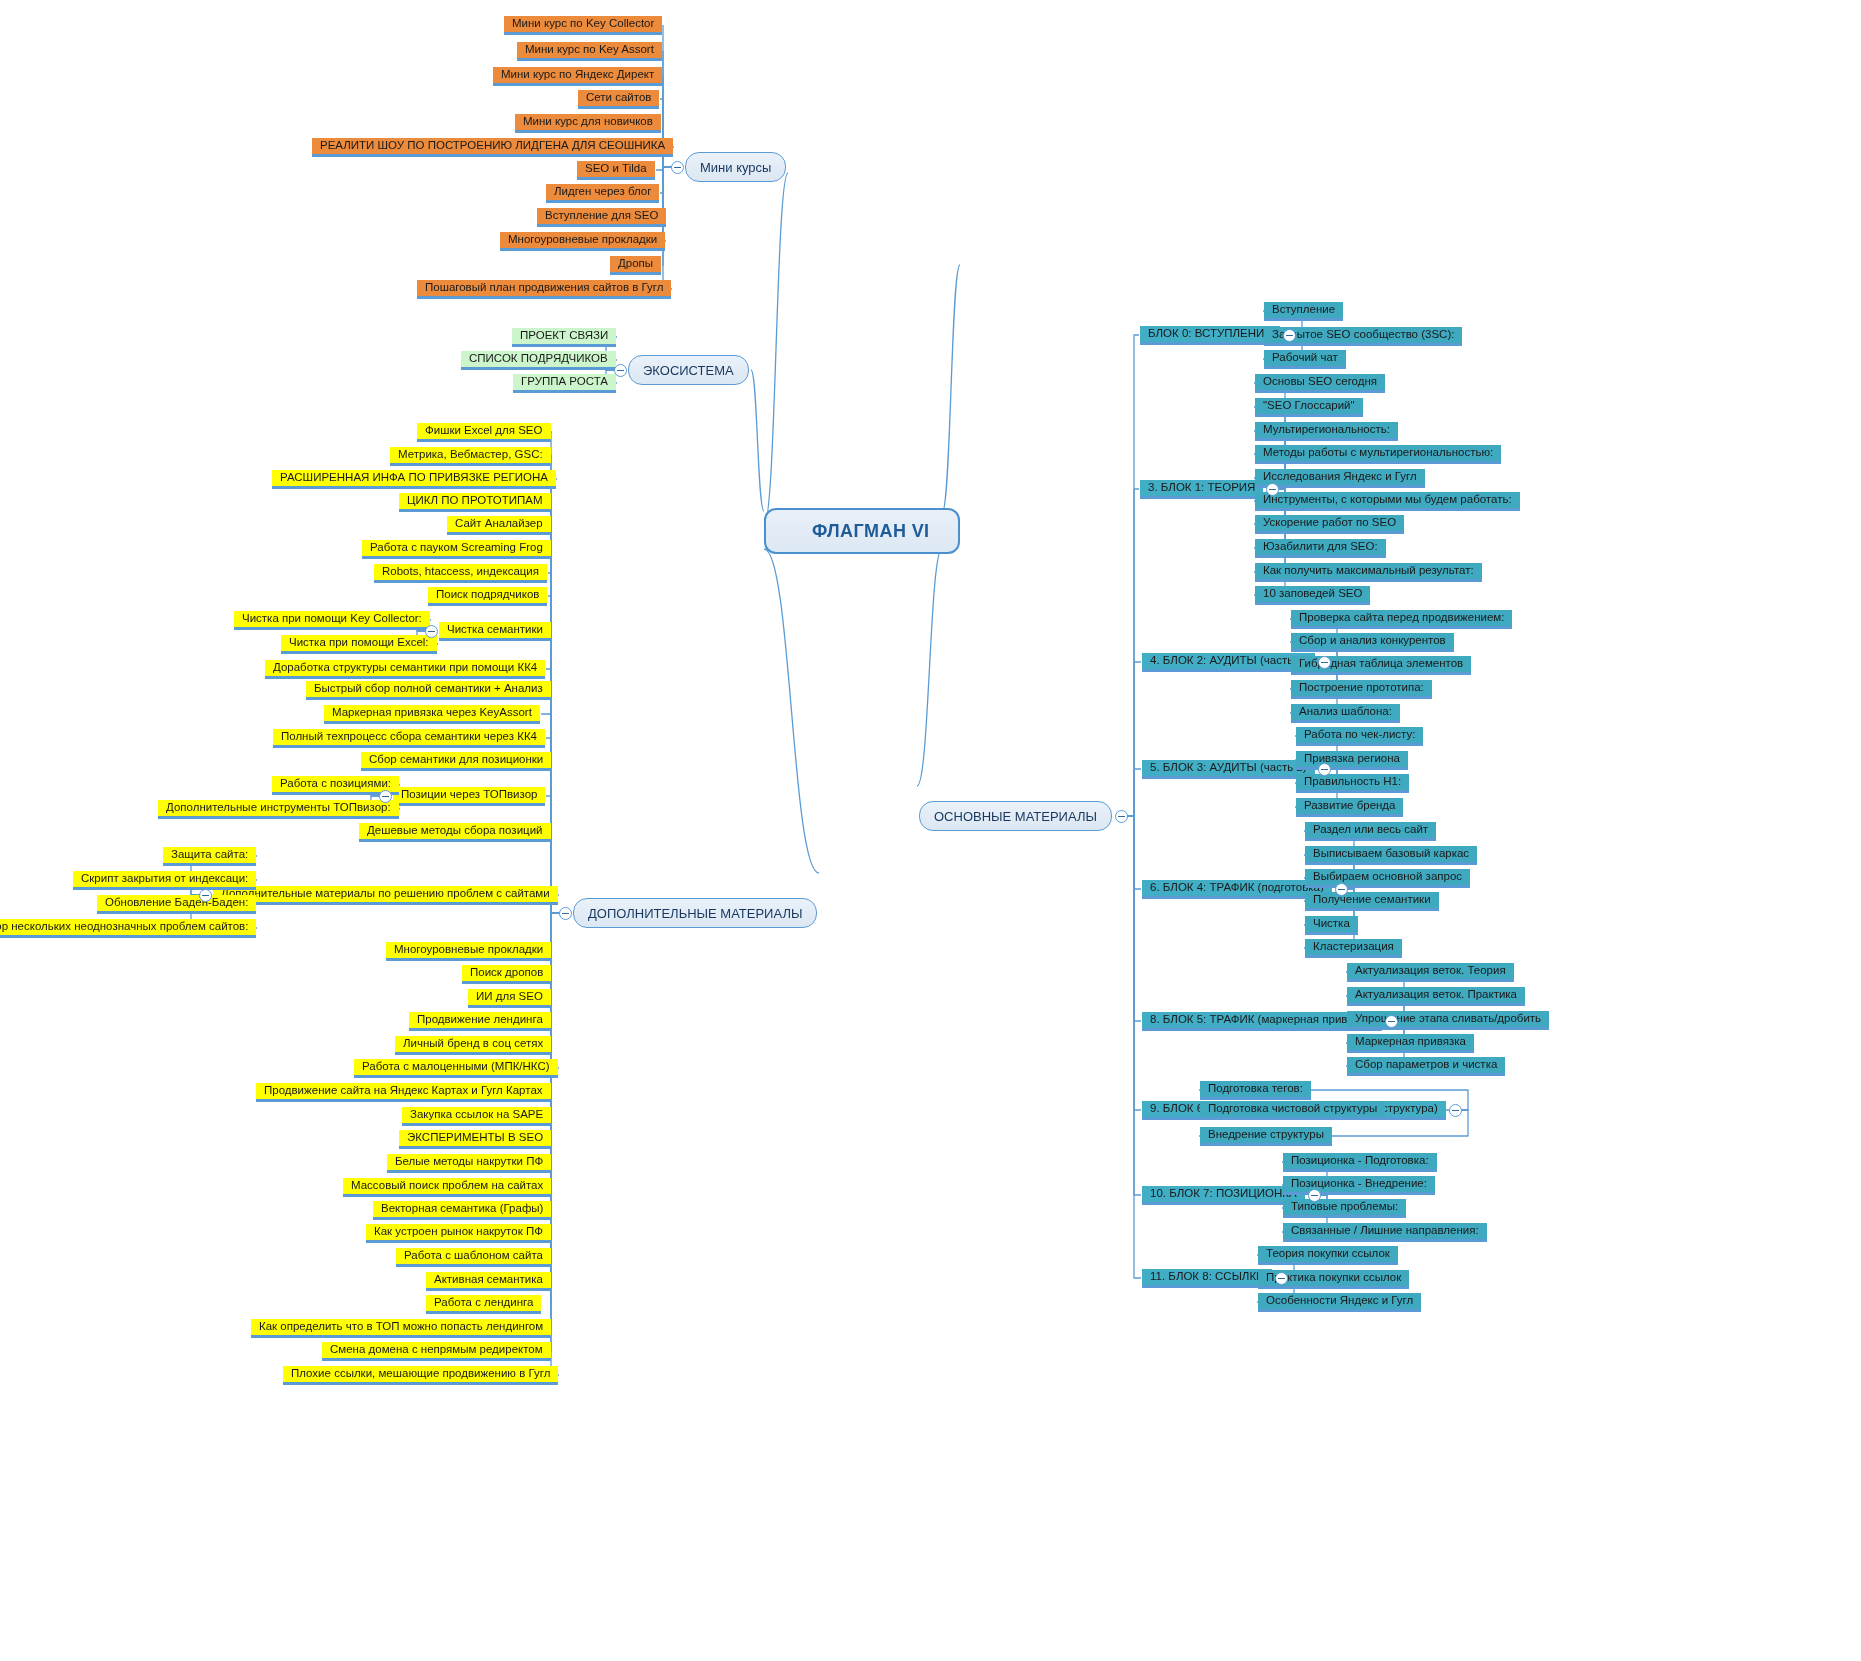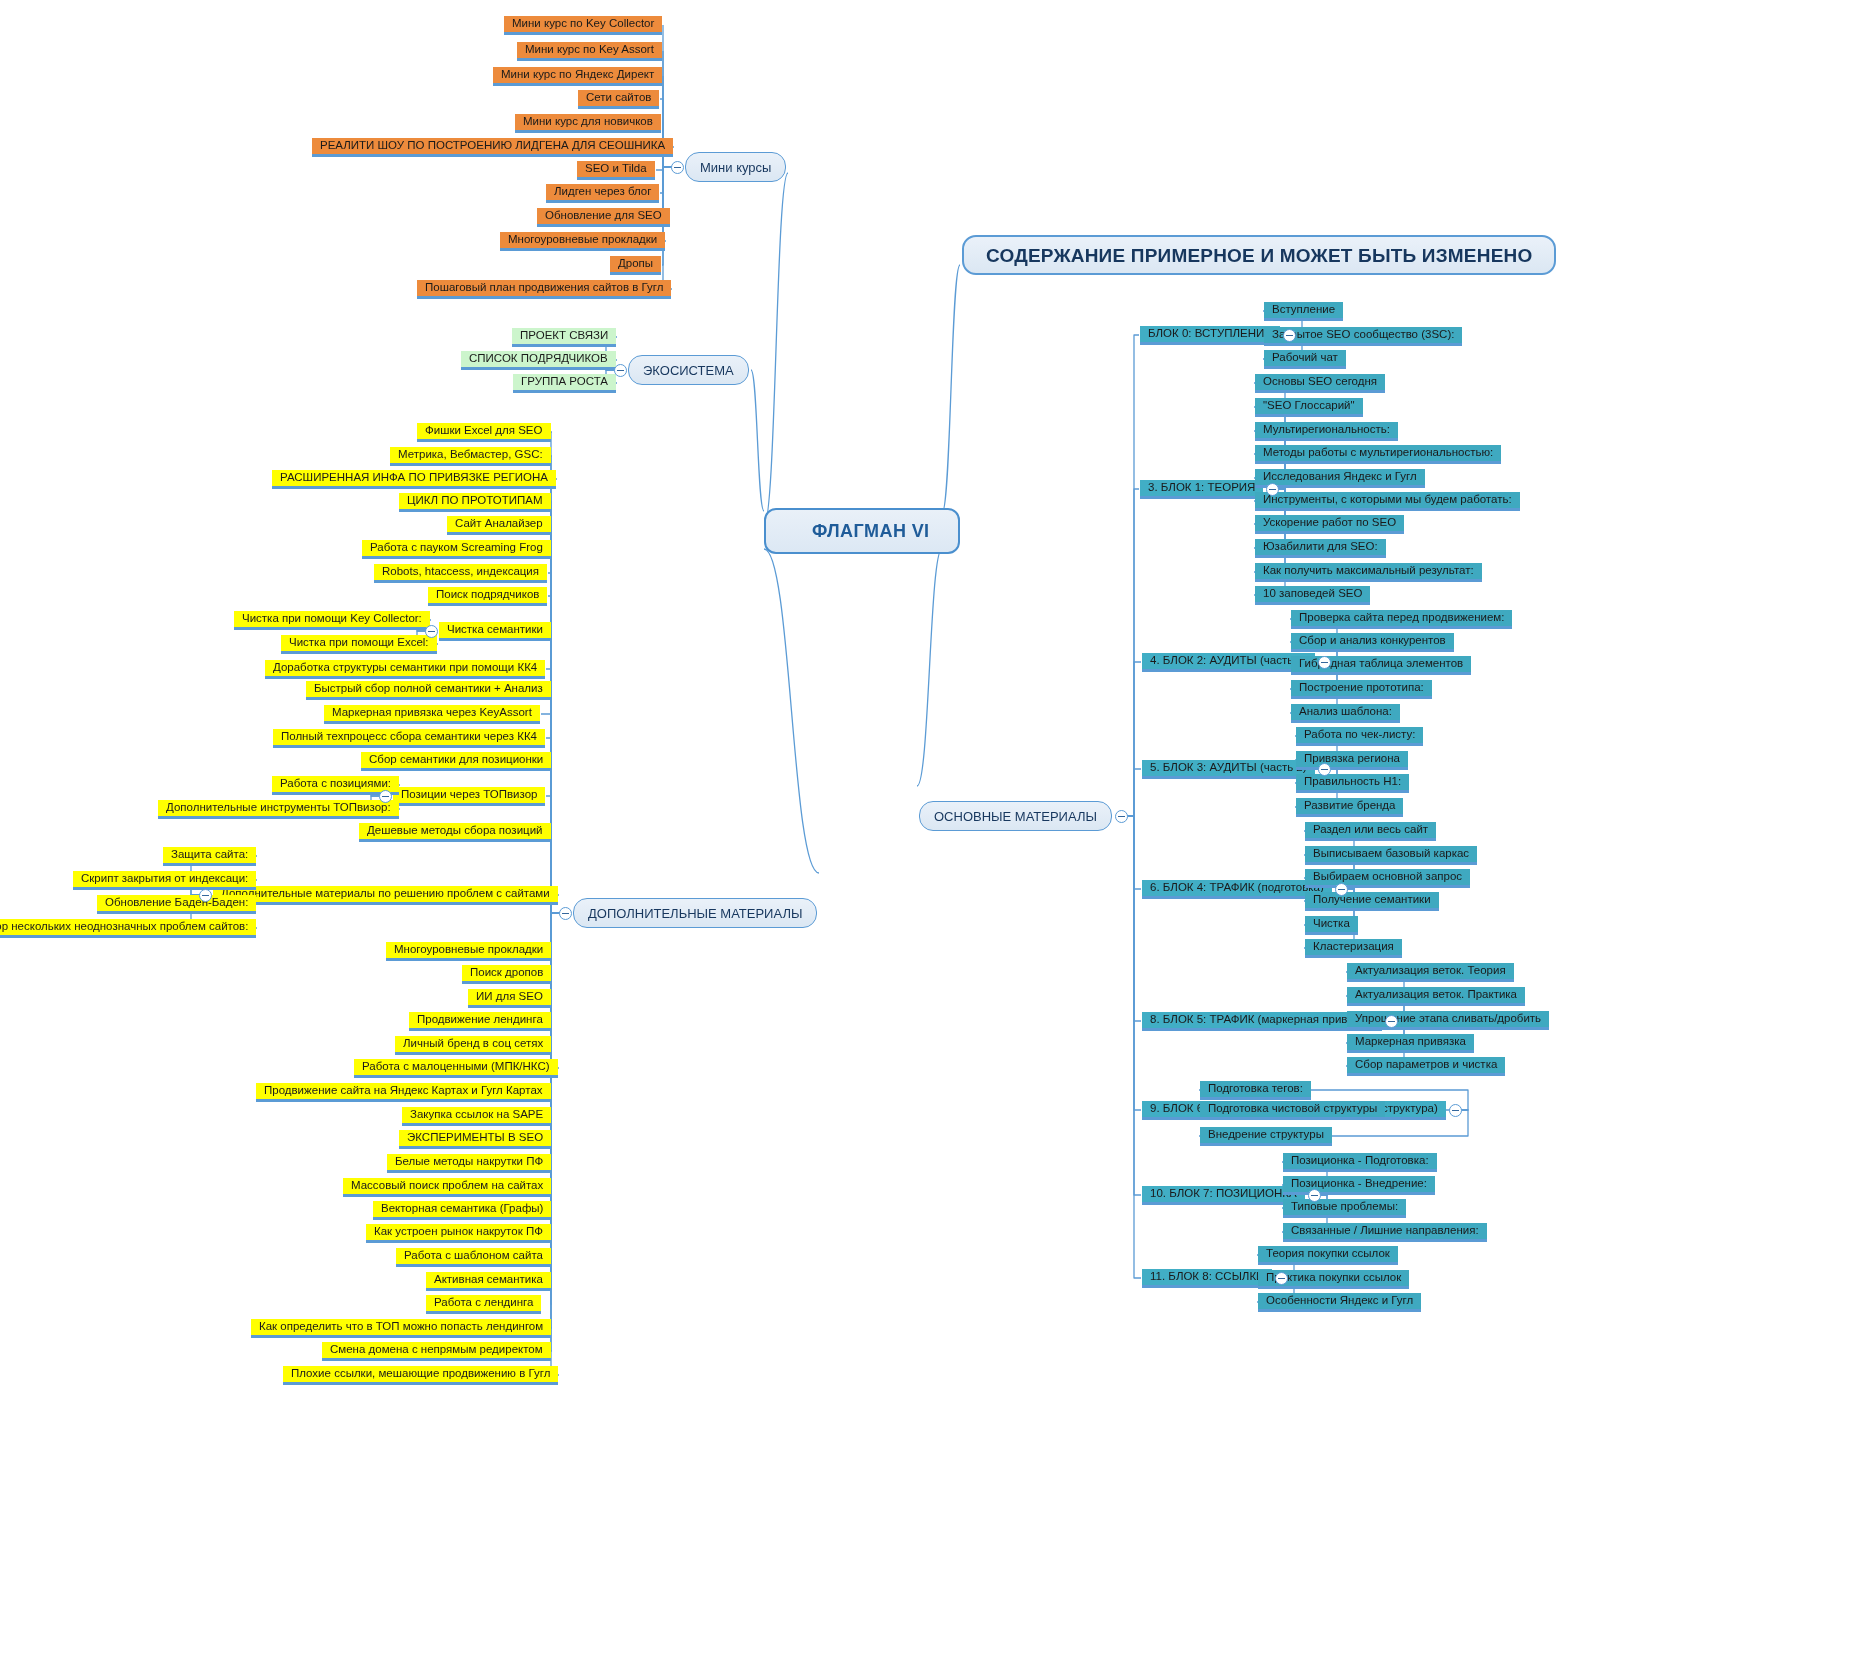--- a/index.html
+++ b/index.html
@@ -211,31 +211,30 @@
         <path d="M 1118 816 L 1134 816 L 1134 769 L 1141 769" stroke-linejoin="round"></path>
         <path d="M 1118 816 L 1134 816 L 1134 889 L 1141 889" stroke-linejoin="round"></path>
         <path d="M 1118 816 L 1134 816 L 1134 1021 L 1141 1021" stroke-linejoin="round"></path>
         <path d="M 1118 816 L 1134 816 L 1134 1110 L 1141 1110" stroke-linejoin="round"></path>
         <path d="M 1118 816 L 1134 816 L 1134 1195 L 1141 1195" stroke-linejoin="round"></path>
         <path d="M 1118 816 L 1134 816 L 1134 1278 L 1141 1278" stroke-linejoin="round"></path>
         <path d="M 942 513 C 951 513, 951 265, 960 265"></path>
       </g>
   </svg>
 <div class="node root" style="left: 764px; top: 508px; padding-left: 46px;">ФЛАГМАН VI</div>
-    <div class="node branch big" style="left: 962px; top: 235px;">СОДЕРЖАНИЕ ПРИМЕРНОЕ И МОЖЕТ БЫТЬ ИЗМЕНЕНО</div>
     <div class="node branch" style="left: 685px; top: 152px;">Мини курсы</div>
     <div class="node leaf orange" style="left: 504px; top: 15.5px;">Мини курс по Key Collector</div>
     <div class="node leaf orange" style="left: 517px; top: 41.5px;">Мини курс по Key Assort</div>
     <div class="node leaf orange" style="left: 493px; top: 66.5px;">Мини курс по Яндекс Директ</div>
     <div class="node leaf orange" style="left: 578px; top: 89.5px;">Сети сайтов</div>
     <div class="node leaf orange" style="left: 515px; top: 113.5px;">Мини курс для новичков</div>
     <div class="node leaf orange" style="left: 312px; top: 137.5px;">РЕАЛИТИ ШОУ ПО ПОСТРОЕНИЮ ЛИДГЕНА ДЛЯ СЕОШНИКА</div>
     <div class="node leaf orange" style="left: 577px; top: 160.5px;">SEO и Tilda</div>
     <div class="node leaf orange" style="left: 546px; top: 183.5px;">Лидген через блог</div>
-    <div class="node leaf orange" style="left: 537px; top: 207.5px;">Обновление для SEO</div>
+    <div class="node leaf orange" style="left: 537px; top: 207.5px;">Вступление для SEO</div>
     <div class="node leaf orange" style="left: 500px; top: 231.5px;">Многоуровневые прокладки</div>
     <div class="node leaf orange" style="left: 610px; top: 255.5px;">Дропы</div>
     <div class="node leaf orange" style="left: 417px; top: 279.5px;">Пошаговый план продвижения сайтов в Гугл</div>
     <div class="toggle" style="left: 670.5px; top: 160.5px;"></div>
     <div class="node branch" style="left: 628px; top: 355px;">ЭКОСИСТЕМА</div>
     <div class="node leaf green" style="left: 512px; top: 327.5px;">ПРОЕКТ СВЯЗИ</div>
     <div class="node leaf green" style="left: 461px; top: 350.5px;">СПИСОК ПОДРЯДЧИКОВ</div>
     <div class="node leaf green" style="left: 513px; top: 373.5px;">ГРУППА РОСТА</div>
     <div class="toggle" style="left: 613.5px; top: 363.5px;"></div>
     <div class="node branch" style="left: 573px; top: 898px;">ДОПОЛНИТЕЛЬНЫЕ МАТЕРИАЛЫ</div>

